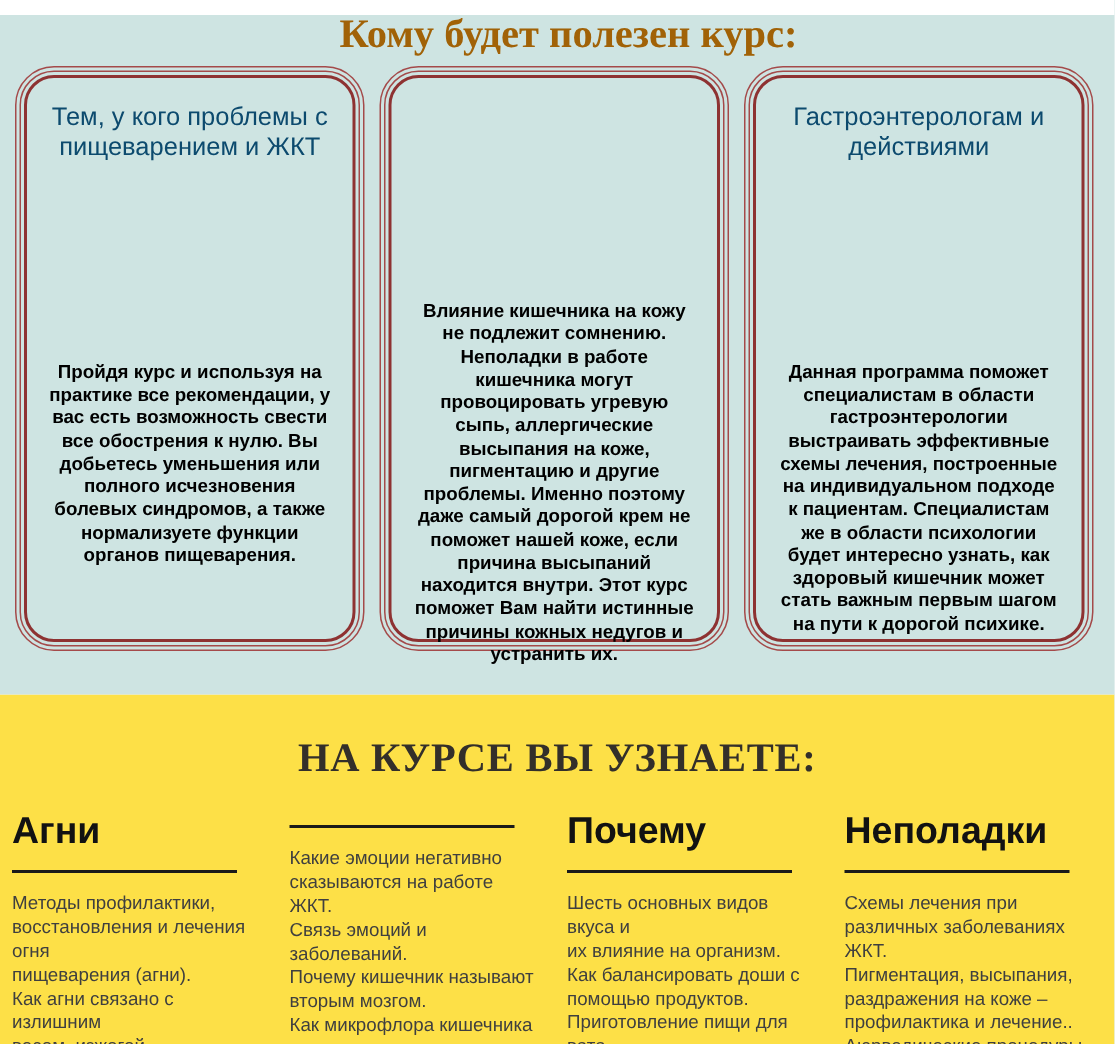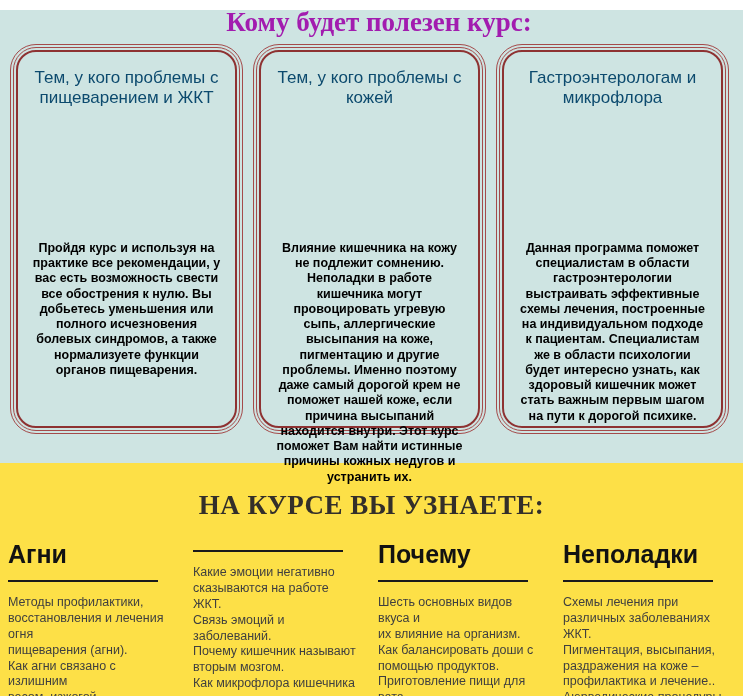--- a/index.html
+++ b/index.html
@@ -13,21 +13,21 @@
   
   .top-strip { height:10px; background:#ffffff; flex:none; }
 
   
   .who-section {
     flex:none; height:453px; background:#cee4e2; position:relative;
   }
   .who-title {
     margin:-9px 0 0 15px; padding:0; text-align:center;
     font-family:"Liberation Serif", serif; font-weight:600;
-    font-size:27px; line-height:42px; color:#a21caf;
+    font-size:27px; line-height:42px; color:#a16207;
   }
   .cards-row {
     display:flex; gap:10px; padding:0 14px 0 10px; margin-top:1px;
     height:390px; box-sizing:border-box;
   }
   .card {
     flex:1 1 0; border:1px solid #a44a4a; border-radius:26px;
     padding:2px; box-sizing:border-box; background:transparent;
   }
   .card-mid {
@@ -94,30 +94,29 @@
           <div class="card-inner">
             <p class="card-heading">Тем, у кого проблемы с пищеварением и ЖКТ</p>
             <div class="card-body">Пройдя курс и используя на практике все рекомендации, у вас есть возможность свести все обострения к нулю.  Вы добьетесь уменьшения или полного исчезновения болевых синдромов, а также нормализуете функции органов пищеварения.</div>
           </div>
         </div>
       </div>
 
       <div class="card">
         <div class="card-mid">
           <div class="card-inner">
-            <p class="card-heading">Тем, у кого проблемы с кожей</p>
             <div class="card-body">Влияние кишечника на кожу не подлежит сомнению. Неполадки в работе кишечника могут провоцировать угревую сыпь, аллергические высыпания на коже, пигментацию и другие проблемы. Именно поэтому даже самый дорогой крем не поможет нашей коже, если причина высыпаний находится внутри. Этот курс поможет Вам найти истинные причины  кожных недугов и устранить их.</div>
           </div>
         </div>
       </div>
 
       <div class="card">
         <div class="card-mid">
           <div class="card-inner">
-            <p class="card-heading">Гастроэнтерологам и микрофлора</p>
+            <p class="card-heading">Гастроэнтерологам и действиями</p>
             <div class="card-body">Данная программа поможет специалистам в области гастроэнтерологии выстраивать эффективные схемы лечения, построенные на индивидуальном подходе к пациентам. Специалистам же в области психологии будет интересно узнать, как здоровый кишечник может стать важным первым шагом на пути к дорогой психике.</div>
           </div>
         </div>
       </div>
 
     </div>
   </div>
 
   <div class="learn-section">
     <h2 class="learn-title">НА КУРСЕ ВЫ УЗНАЕТЕ:</h2>

